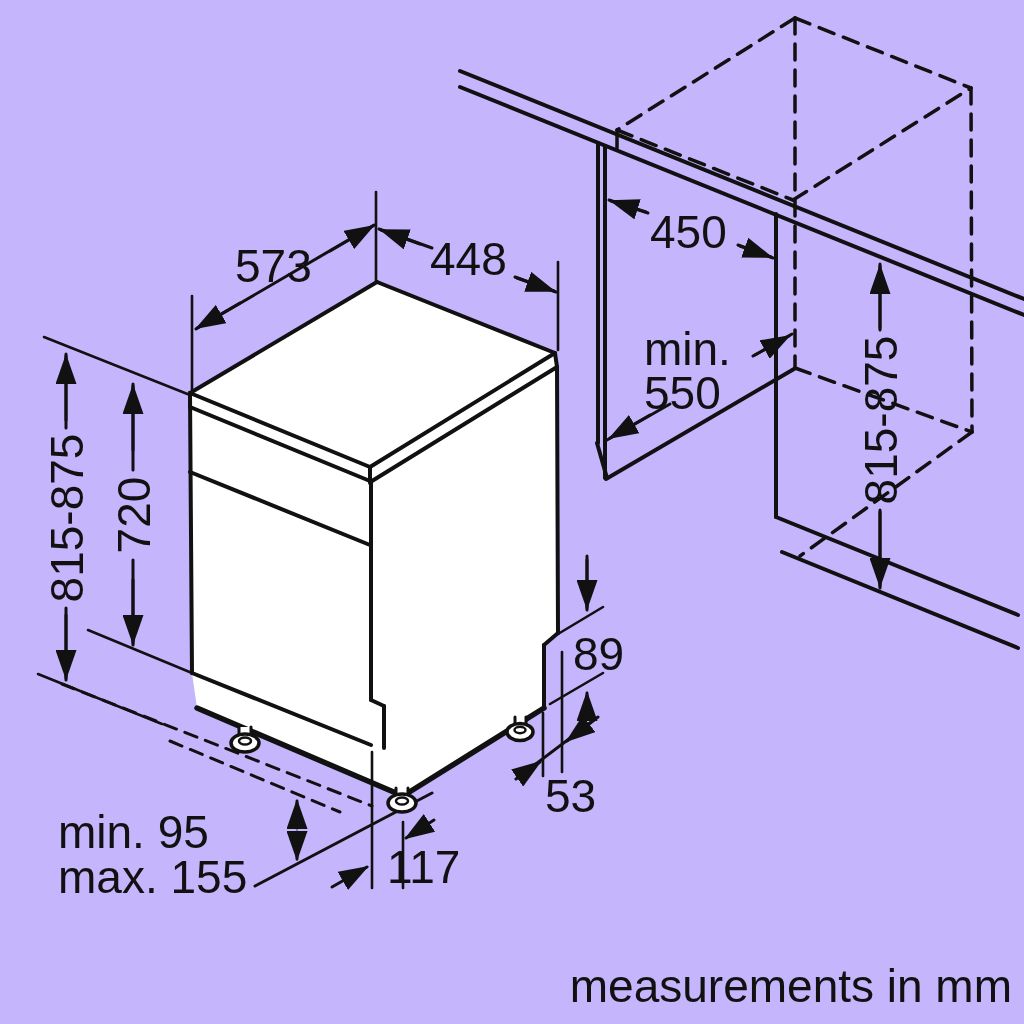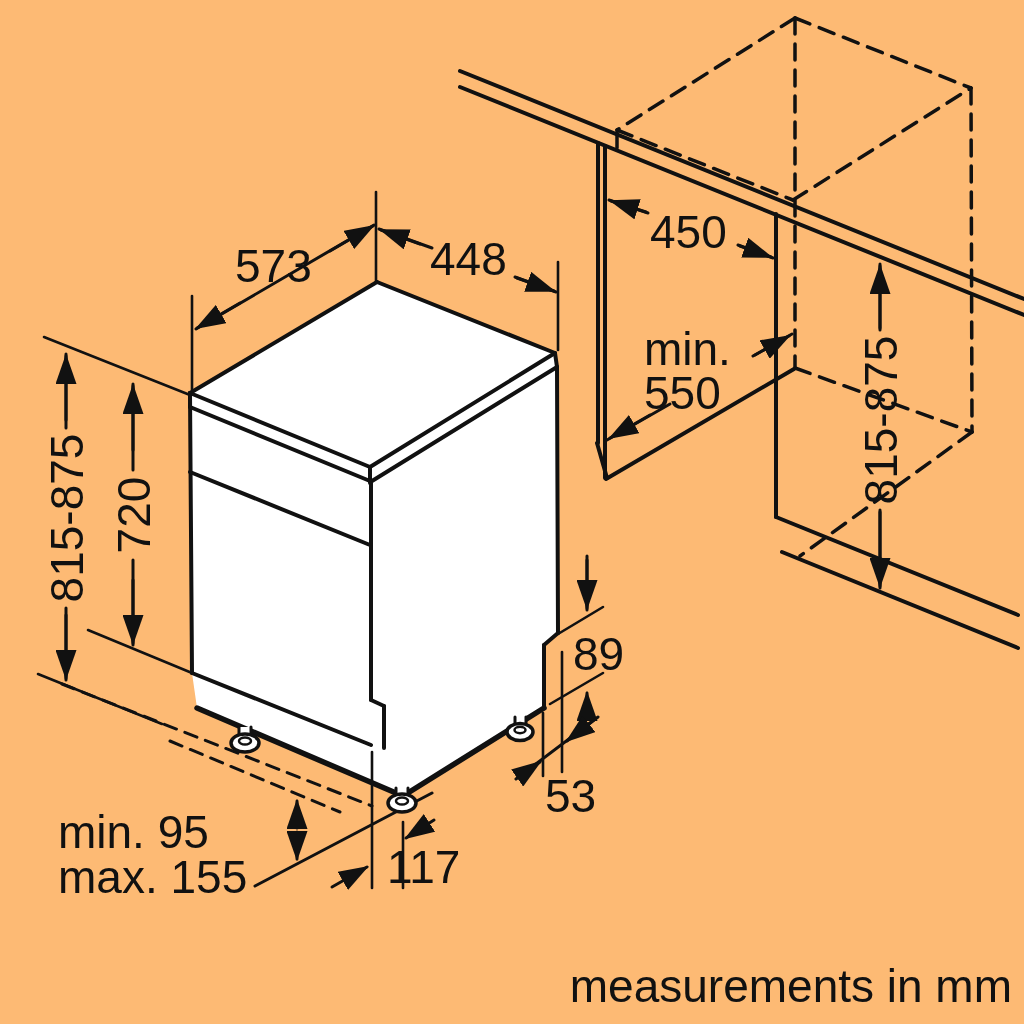--- a/index.html
+++ b/index.html
@@ -1,16 +1,16 @@
 <!DOCTYPE html>
 <html><head>
 <meta charset="utf-8">
 <style>
   html,body{margin:0;padding:0;background:#fff;}
-  .page{width:1024px;height:1024px;position:relative;background:#fdba74;overflow:hidden;}
+  .page{width:1024px;height:1024px;position:relative;background:#c4b5fd;overflow:hidden;}
   svg{display:block;}
   .ln{stroke:#111;fill:none;stroke-linecap:round;stroke-linejoin:round;}
   .w3{stroke-width:3;}
   .w35{stroke-width:3.5;}
   .w4{stroke-width:4;}
   .w55{stroke-width:5.5;}
   .thin{stroke-width:2.6;}
   .dash-cab{stroke-dasharray:16 10;}
   .dash-plinth{stroke-dasharray:13 9;}
   .fillwhite{fill:#fff;stroke:none;}

